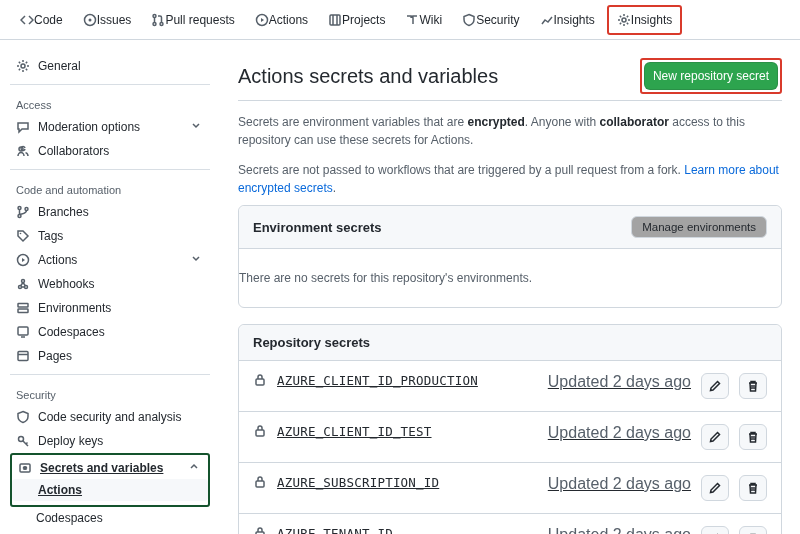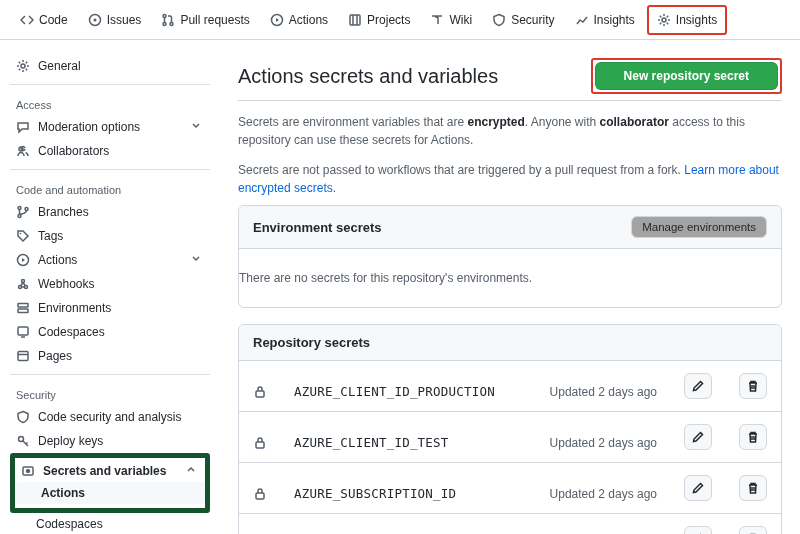--- a/index.html
+++ b/index.html
@@ -1,52 +1,52 @@
 <!DOCTYPE html>
 <html><head>
 <meta charset="utf-8">
 <style>
   * { box-sizing: border-box; margin: 0; padding: 0; }
   body { font-family: -apple-system, BlinkMacSystemFont, "Segoe UI", Helvetica, Arial, sans-serif; font-size: 12px; color: #24292f; background:#fff; width:800px; }
   .topnav { display:flex; align-items:center; height:40px; border-bottom:1px solid #d0d7de; padding:0 12px; gap:4px; }
-  .tab { display:flex; align-items:center; gap:5px; padding:6px 8px; color:#24292f; font-size:12px; cursor:pointer; border-radius:3px; }
+  .tab { display:flex; align-items:center; padding:6px 8px; color:#24292f; font-size:12px; cursor:pointer; border-radius:3px; }
   .tab svg { width:14px; height:14px; fill:none; stroke:#57606a; stroke-width:1.5; }
   .tab.settings { border:2px solid #d93a2b; }
   .layout { display:flex; }
   .sidebar { width:220px; padding:14px 10px; }
   .side-item { display:flex; align-items:center; gap:8px; padding:5px 6px; color:#24292f; font-size:12px; cursor:pointer; border-radius:4px; }
   .side-item svg { width:14px; height:14px; fill:none; stroke:#57606a; stroke-width:1.5; }
   .side-item .label { flex:1; }
   .side-head { font-size:11px; color:#57606a; padding:8px 6px 4px; }
   .side-sep { border-top:1px solid #d8dee4; margin:6px 0; }
-  .sv-box { border:5px solid #14532d; border-radius:3px; padding:2px 0 4px; }
+  .sv-box { border:2px solid #14532d; border-radius:3px; padding:2px 0 4px;text-decoration:underline; }
   .sv-header { display:flex; align-items:center; gap:8px; padding:4px 6px; font-weight:600; font-size:12px; }
   .sv-header svg { width:14px; height:14px; fill:none; stroke:#57606a; stroke-width:1.5; }
   .sv-header .label { flex:1; }
   .sv-sub { padding:4px 6px 4px 26px; font-size:12px; color:#24292f; cursor:pointer; }
   .sv-sub.sel { font-weight:600; background:#f6f8fa; border-radius:4px; }
   .sub-below { padding:4px 6px 4px 26px; font-size:12px; color:#24292f; cursor:pointer; }
   .main { flex:1; padding:18px 18px 0 18px; }
   .titlebar { display:flex; align-items:center; justify-content:space-between; padding-bottom:6px; border-bottom:1px solid #d0d7de; }
   .title { font-size:20px; font-weight:400; }
-  .btn-green { background:#2da44e; color:#fff; border:1px solid rgba(27,31,36,.15); border-radius:6px; padding:6px 28px; font-size:12px; font-weight:700; cursor:pointer; }
+  .btn-green { background:#2da44e; color:#fff; border:1px solid rgba(27,31,36,.15); border-radius:6px; padding:6px 8px; font-size:12px; font-weight:400; cursor:pointer; }
   .btn-wrap { border:2px solid #d93a2b; padding:2px; border-radius:3px; }
   .desc { font-size:12px; color:#57606a; margin:12px 0 8px; line-height:1.5; }
   .desc b { color:#24292f; font-weight:700; }
   .desc a { color:#0969da; text-decoration:none; }
   .panel { border:1px solid #d0d7de; border-radius:6px; margin-bottom:16px; }
   .panel-head { display:flex; align-items:center; justify-content:space-between; padding:10px 14px; background:#f6f8fa; border-bottom:1px solid #d0d7de; border-radius:6px 6px 0 0; }
   .panel-head h3 { font-size:13px; font-weight:600; }
   .btn-plain { background:#a3a3a3; border:1px solid #d0d7de; border-radius:6px; padding:4px 10px; font-size:11.5px; cursor:pointer; color:#24292f; }
   .panel-empty { text-align:left; color:#57606a; padding:22px 0; font-size:12px; }
-  .row { display:flex; align-items:flex-end; padding:12px 14px; border-top:1px solid #d0d7de; gap:27px; }
+  .row { display:flex; align-items:flex-start; padding:12px 14px; border-top:1px solid #d0d7de; gap:10px;text-decoration:underline; }
   .row:first-of-type { border-top:none; }
   .row svg.lock { width:14px; height:14px; fill:none; stroke:#57606a; stroke-width:1.5; }
   .row .name { flex:1; font-size:12.5px; font-family: ui-monospace, SFMono-Regular, Menlo, monospace; letter-spacing:0.2px; }
-  .row .upd { font-size:12px; color:#57606a; }
+  .row .upd { font-size:16px; color:#57606a; }
   .iconbtn { width:28px; height:26px; border:1px solid #d0d7de; border-radius:6px; background:#f6f8fa; display:flex; align-items:center; justify-content:center; cursor:pointer; }
   .iconbtn svg { width:14px; height:14px; fill:none; stroke:#24292f; stroke-width:1.5; }
   .chev { width:12px; height:12px; fill:none; stroke:#57606a; stroke-width:1.8; }
 </style>
 </head>
 <body>
 
 <div class="topnav">
   <div class="tab">
       <svg>

